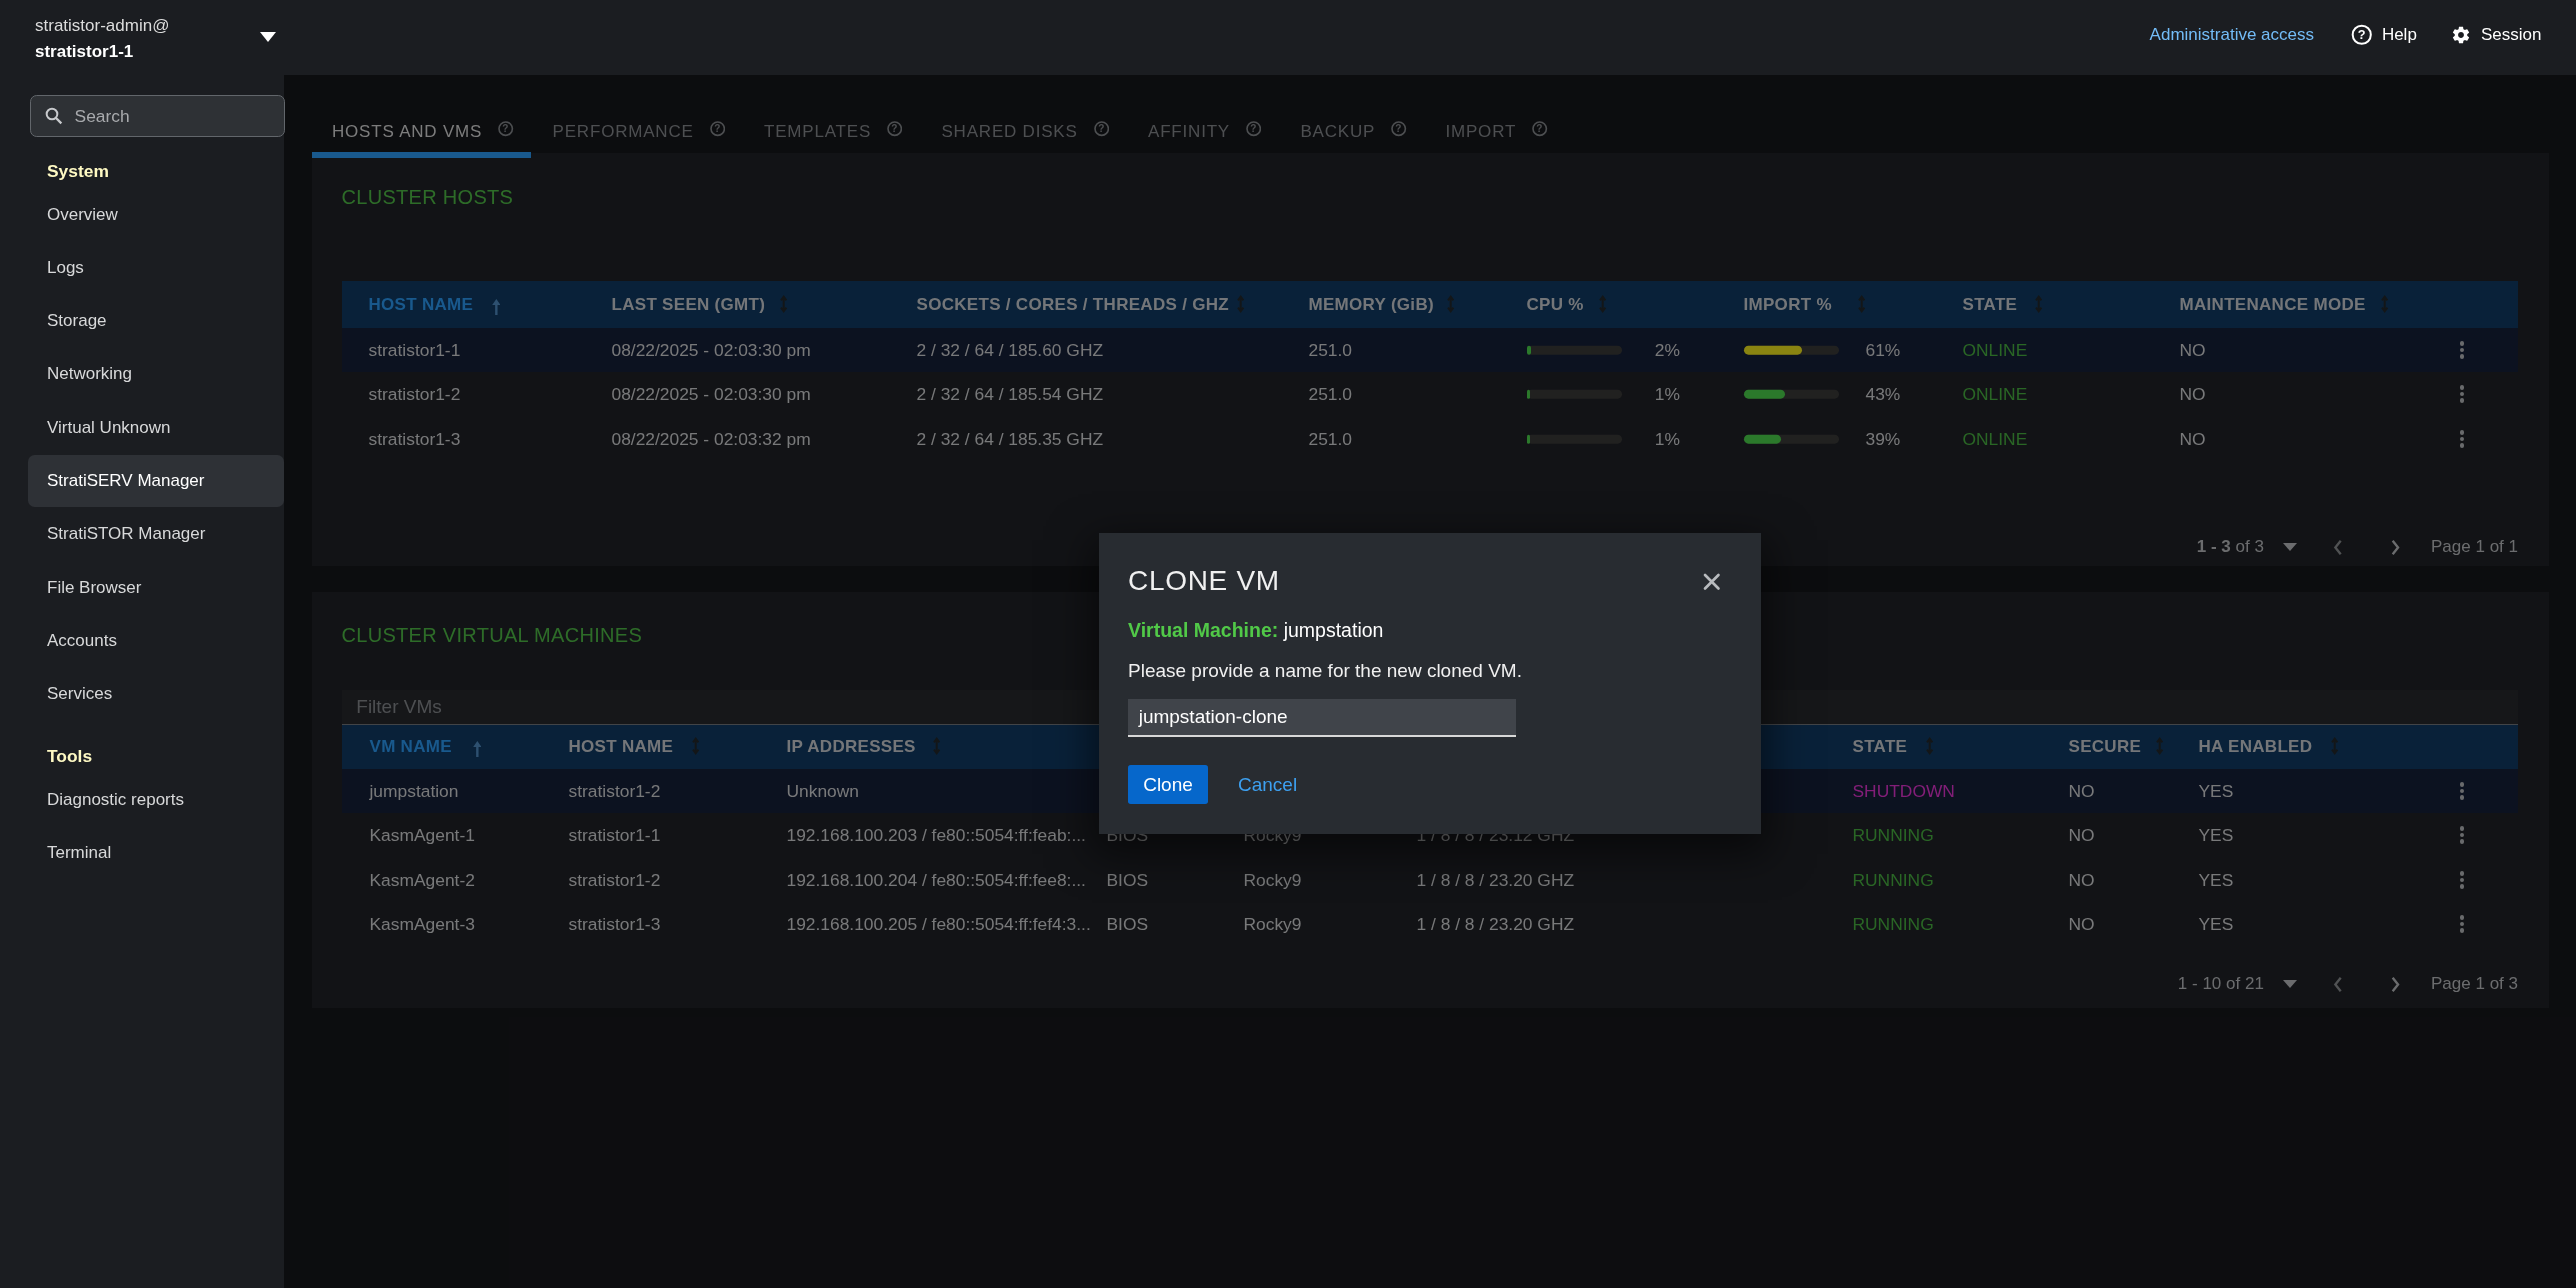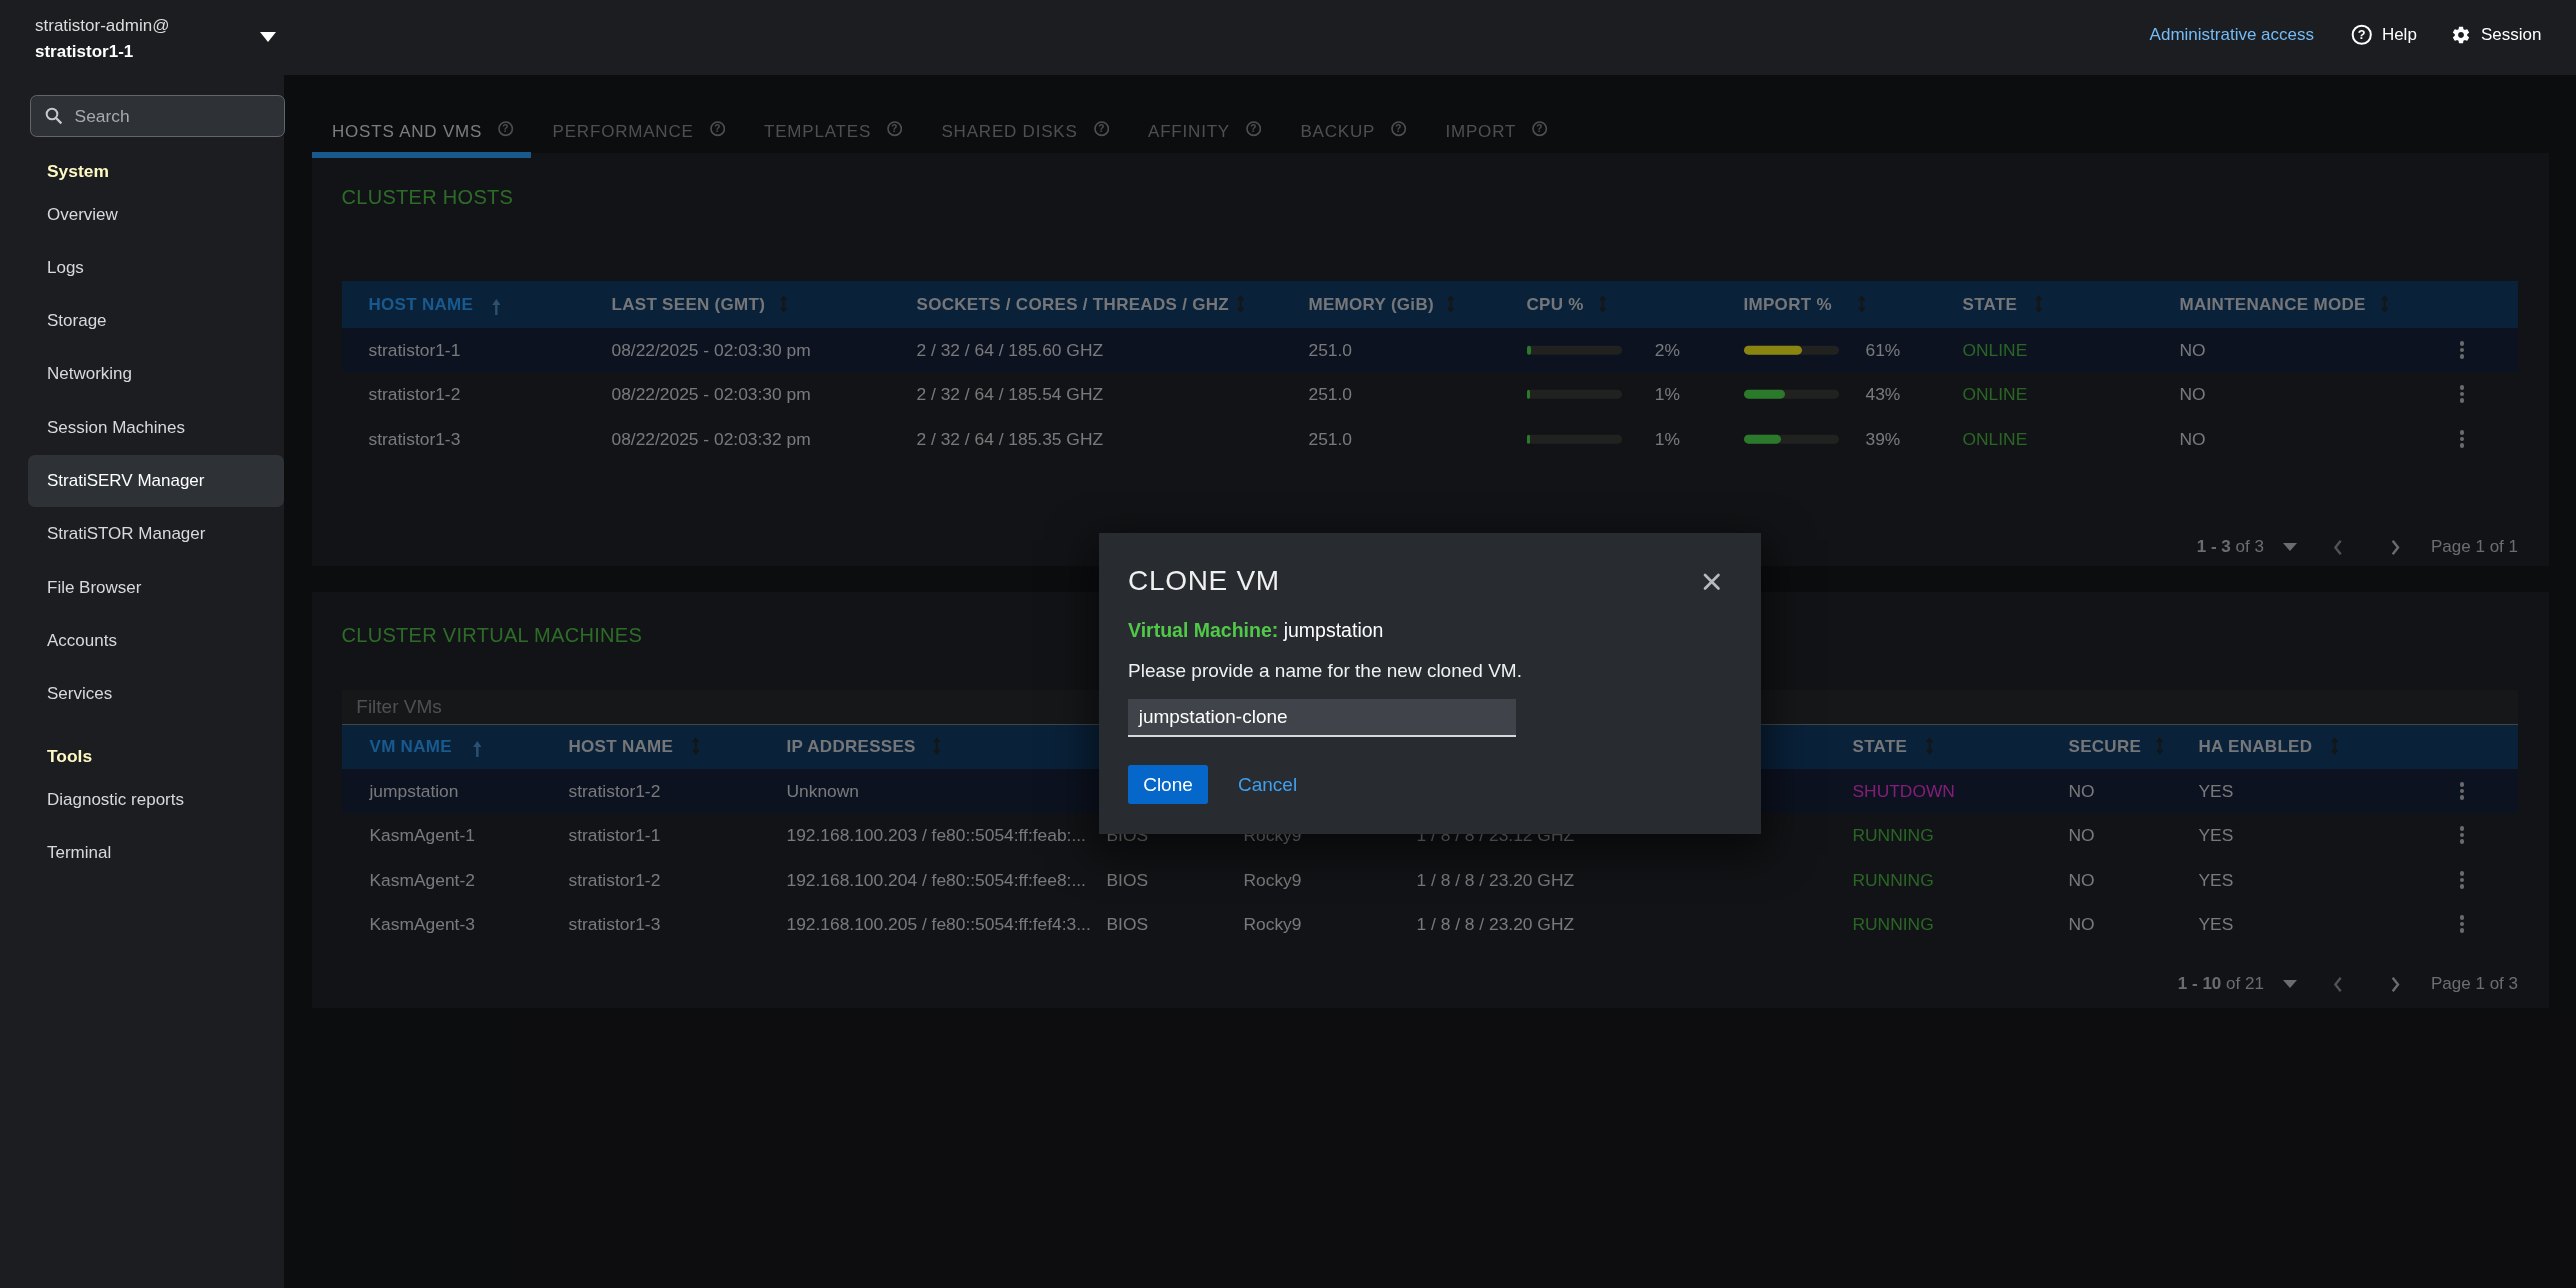--- a/index.html
+++ b/index.html
@@ -287,21 +287,21 @@
       <div class="cell" style="left:1075px">1 / 8 / 8 / 23.20 GHZ</div>
       <div class="cell green" style="left:1511px">RUNNING</div>
       <div class="cell" style="left:1727px">NO</div>
       <div class="cell" style="left:1857px">YES</div>
       <div class="kebab">
           <i></i>
           <i></i>
           <i></i>
         </div>
     </div>
-    <div class="pag" style="top:392px"><b style="font-weight:bold">1 - 10</b>&nbsp;of 21&nbsp;&nbsp;&nbsp;&nbsp;<span class="pcaret"></span><span style="width:35px"></span><svg width="11.4" height="19" viewBox="0 0 17 28">
+    <div class="pag" style="top:392px"><b style="font-weight:normal">1 - 10</b>&nbsp;of 21&nbsp;&nbsp;&nbsp;&nbsp;<span class="pcaret"></span><span style="width:35px"></span><svg width="11.4" height="19" viewBox="0 0 17 28">
           <path d="M13 4 L5 14 L13 24" stroke="#8a8d90" stroke-width="3.5" fill="none"></path>
         </svg><span style="width:47px"></span><svg width="11.4" height="19" viewBox="0 0 17 28">
           <path d="M4 4 L12 14 L4 24" stroke="#b9bbbe" stroke-width="3.5" fill="none"></path>
         </svg><span style="width:29.5px"></span>Page 1 of 3</div>
   </div>
 
 </div>
 
 <div class="ovl"></div>
 
@@ -333,21 +333,21 @@
       </svg>
       <span>Search</span>
     </div>
   <div class="nav">
     <div class="nsel" style="top:406px"></div>
     <div class="nitem nhead" style="top:96px">System</div>
     <div class="nitem" style="top:140px">Overview</div>
     <div class="nitem" style="top:193px">Logs</div>
     <div class="nitem" style="top:246px">Storage</div>
     <div class="nitem" style="top:299px">Networking</div>
-    <div class="nitem" style="top:353px">Session Machines</div>
+    <div class="nitem" style="top:353px">Virtual Unknown</div>
     <div class="nitem" style="top:406px;color:#fff">StratiSERV Manager</div>
     <div class="nitem" style="top:459px">StratiSTOR Manager</div>
     <div class="nitem" style="top:513px">File Browser</div>
     <div class="nitem" style="top:566px">Accounts</div>
     <div class="nitem" style="top:619px">Services</div>
     <div class="nitem nhead" style="top:681px">Tools</div>
     <div class="nitem" style="top:725px">Diagnostic reports</div>
     <div class="nitem" style="top:778px">Terminal</div>
   </div>
 </div>

